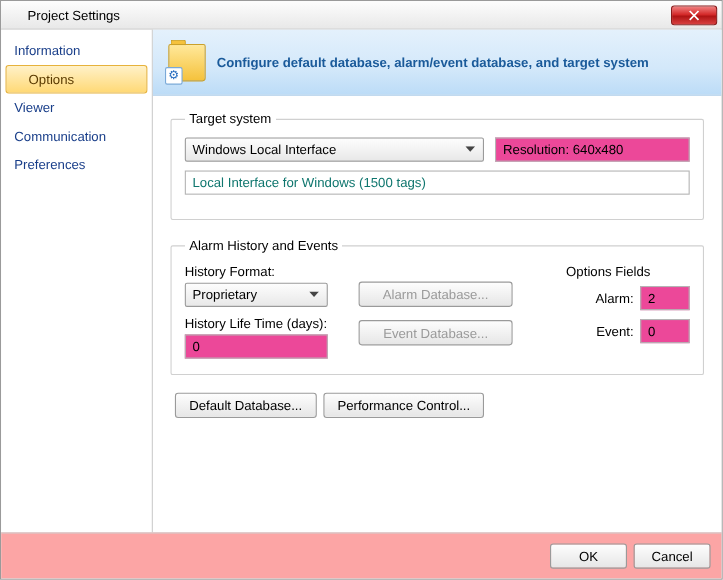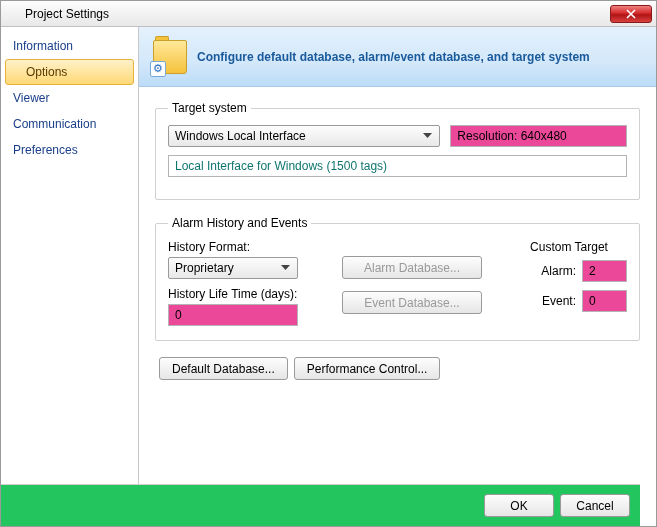--- a/index.html
+++ b/index.html
@@ -165,43 +165,43 @@
     min-width: 110px;
   }
   .btn:disabled {
     color: #9a9a9a;
     cursor: default;
   }
   .btn.sm { min-width: 70px; }
 
   .alarm-layout {
     display: flex;
-    gap: 29px;
+    gap: 13px;
     align-items: flex-start;
   }
   .col-left { width: 145px; }
   .col-mid { width: 140px; display: flex; flex-direction: column; gap: 12px; padding-top: 16px; }
   .col-right { flex: 1; }
   .label { color: #000; margin-bottom: 3px; }
 
   .custom-fields-title { text-align: center; margin-bottom: 6px; }
   .kv-row { display: flex; align-items: center; justify-content: flex-end; gap: 6px; margin-bottom: 8px; }
   .kv-row .kv-label { width: 46px; text-align: right; }
   .kv-row .kv-input { width: 45px; }
 
   .bottom-btns {
     display: flex; gap: 6px; padding: 0 4px;
   }
 
   .footer {
     position: absolute;
-    left: 0; right: 16px; bottom: 0;
+    left: 0; right: 0; bottom: 0;
     height: 42px;
     border-top: 1px solid #d0d0d0;
-    background: #22c55e;
+    background: #fca5a5;
     display: flex;
     align-items: center;
     justify-content: flex-end;
     padding: 4px 10px;
     gap: 6px;
   }
 </style>
 </head>
 <body>
 
@@ -276,21 +276,21 @@
               </span>
             </div>
             <div class="label">History Life Time (days):</div>
             <input class="input" style="width: 130px;" value="0">
           </div>
           <div class="col-mid">
             <button class="btn" disabled="">Alarm Database...</button>
             <button class="btn" disabled="">Event Database...</button>
           </div>
           <div class="col-right">
-            <div class="custom-fields-title">Custom Target</div>
+            <div class="custom-fields-title">Options Fields</div>
             <div class="kv-row">
               <span class="kv-label">Alarm:</span>
               <input class="input kv-input" value="2" style="">
             </div>
             <div class="kv-row">
               <span class="kv-label">Event:</span>
               <input class="input kv-input" value="0" style="">
             </div>
           </div>
         </div>

